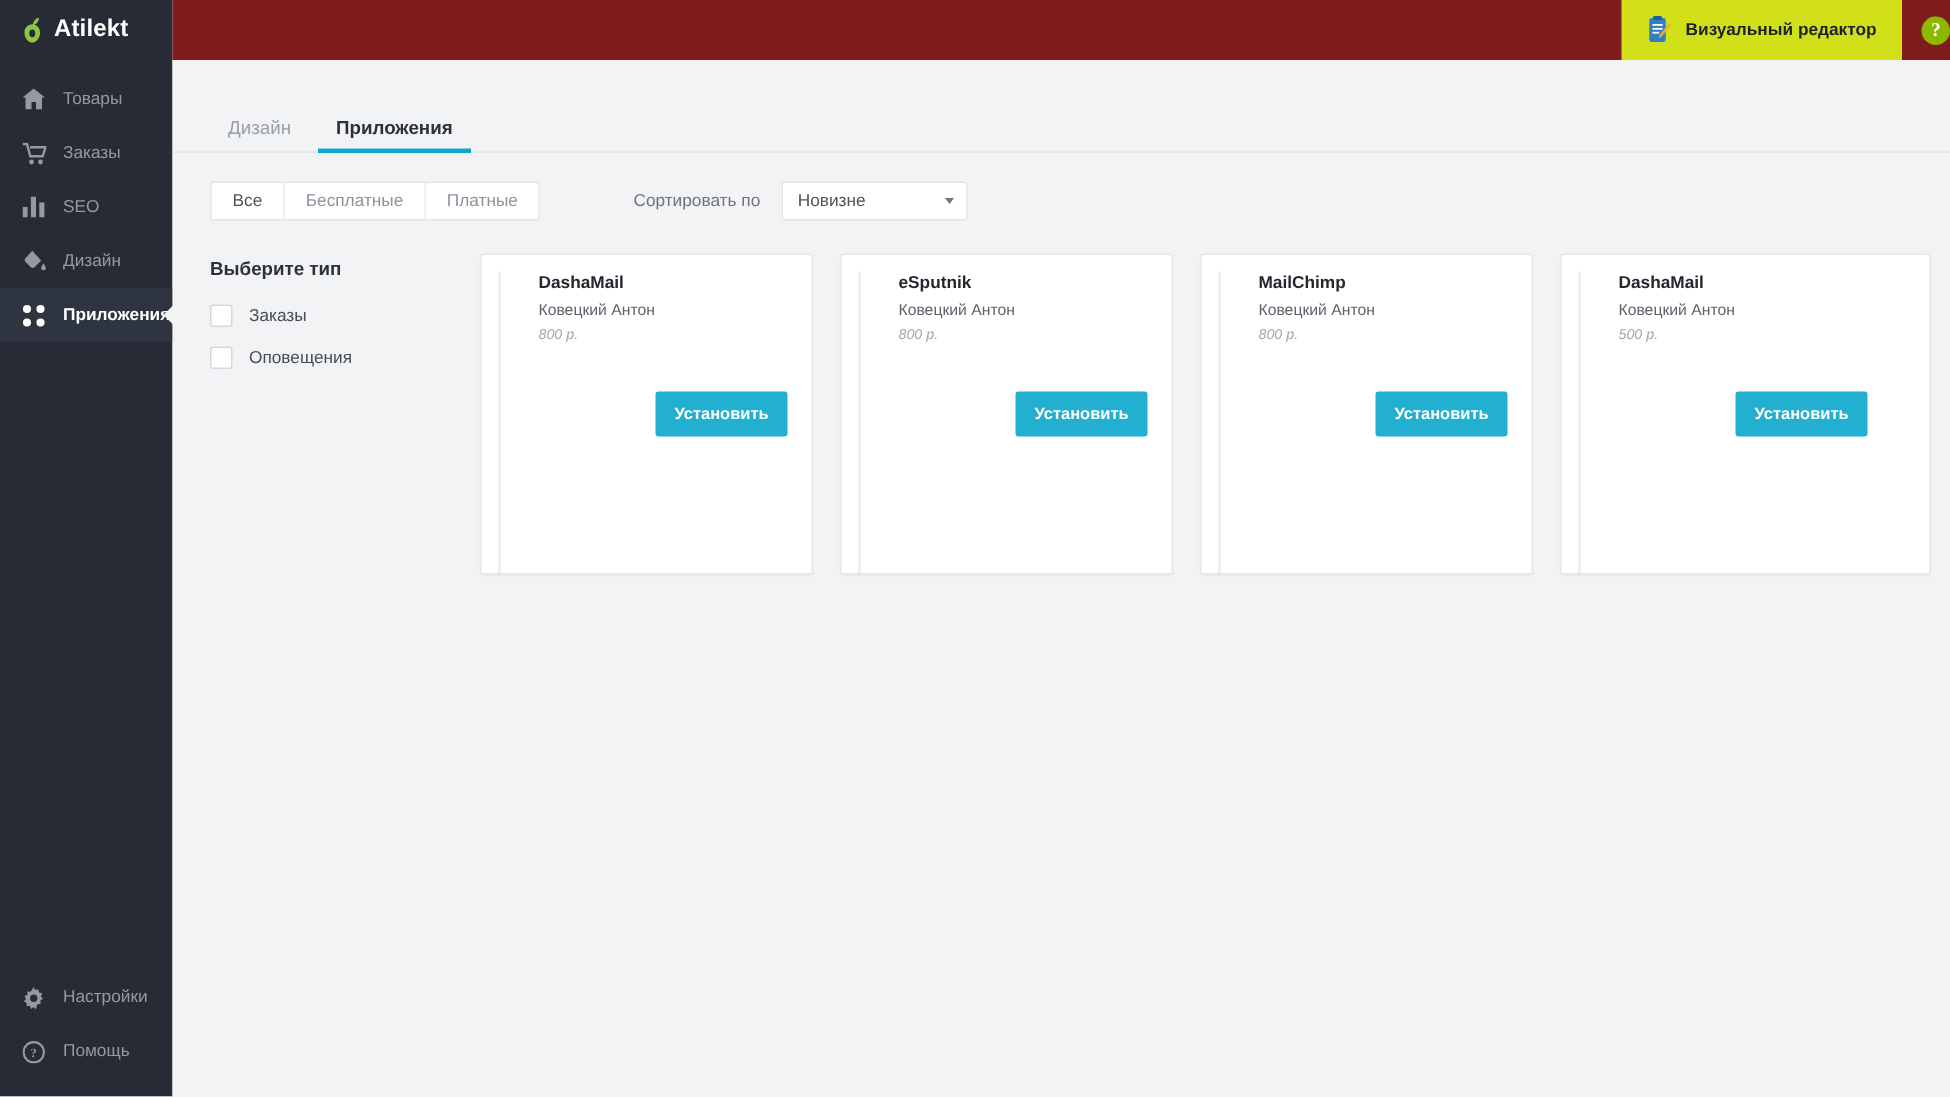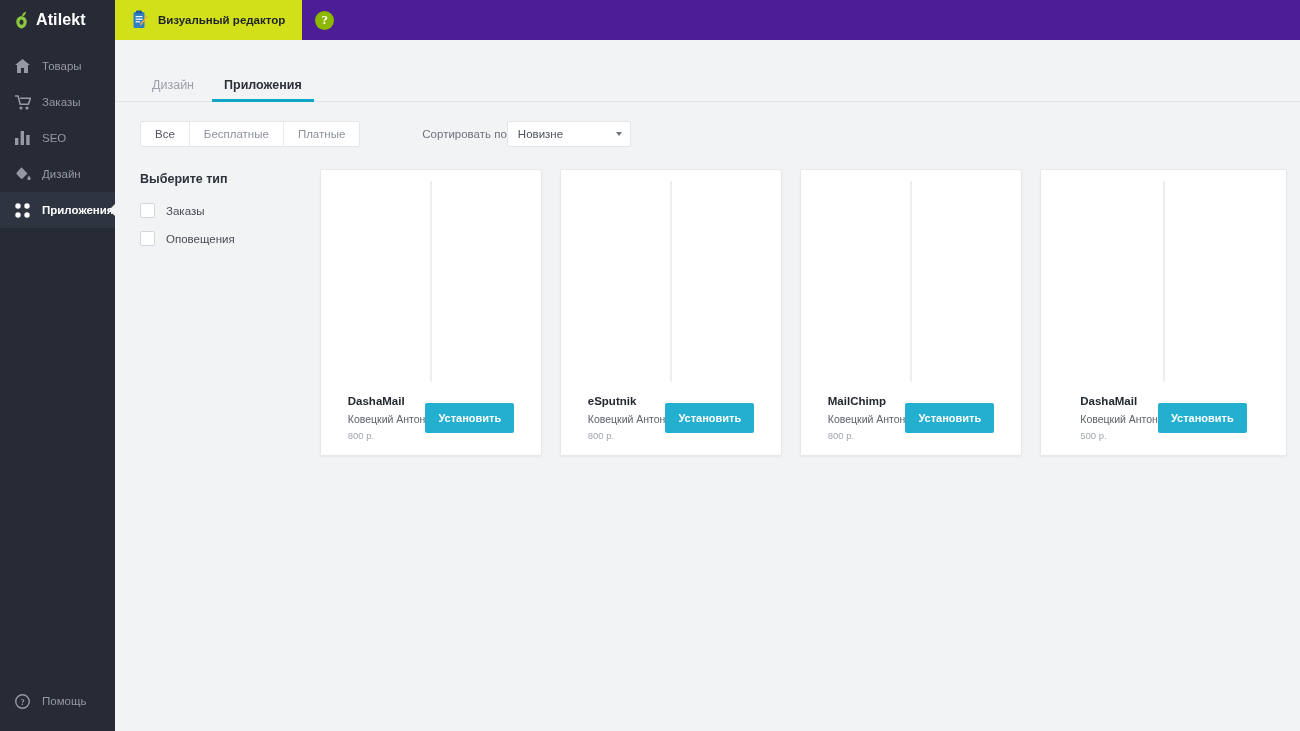--- a/index.html
+++ b/index.html
@@ -46,24 +46,25 @@
     border-top: 7px solid transparent;
     border-bottom: 7px solid transparent;
     border-right: 7px solid #f2f3f5;
   }
   .nav-bottom { margin-top: auto; padding-bottom: 12px; }
 
   
   .main { flex: 1; display: flex; flex-direction: column; min-width: 0; }
 
   .topbar {
-    height: 40px; background: #4c1d95;
+    height: 40px; background: #7f1d1d;
     display: flex; align-items: stretch;
     position: relative;
     flex: 0 0 40px;
+    justify-content: flex-end;
   }
   .ve-btn {
     background: #d2e01a;
     display: flex; align-items: center; gap: 9px;
     padding: 0 17px 0 16px;
     font-size: 11.5px; font-weight: bold; color: #1d2128;
     cursor: pointer;
   }
   .ve-icon { width: 18px; height: 20px; position: relative; }
   .help-wrap { display:flex; align-items:center; padding-left: 13px; }
@@ -112,21 +113,21 @@
   .seg-item {
     padding: 0 14px; display: flex; align-items: center;
     font-size: 11.5px; color: #8d929c; cursor: pointer;
     border-right: 1px solid #e7e9ed;
   }
   .seg-item:last-child { border-right: none; }
   .seg-item.active { color: #4e535c; }
 
   .sort-label { margin-left: 62px; font-size: 11.5px; color: #6e737c; }
   .sort-select {
-    margin-left: 0; width: 124px; height: 26px;
+    margin-left: 14px; width: 124px; height: 26px;
     background: #ffffff; border: 1px solid #e3e5e9; border-radius: 2px;
     display: flex; align-items: center; justify-content: space-between;
     padding: 0 8px 0 10px; font-size: 11.5px; color: #4e535c; cursor: pointer;
   }
   .sort-select .mini-caret { width:0;height:0;border-left:3px solid transparent;border-right:3px solid transparent;border-top:4px solid #70757e; }
 
   .body-row { display: flex; padding: 22px 25px 0 25px; }
 
   .facets { width: 180px; flex: 0 0 180px; padding-top: 3px; }
   .facets-title { font-size: 12.5px; font-weight: bold; color: #2c313a; margin-bottom: 17px; }
@@ -137,23 +138,22 @@
   .cb { width: 15px; height: 15px; background: #ffffff; border: 1px solid #d4d7dd; border-radius: 2px; }
   .facet-label { font-size: 11.5px; color: #474c55; }
 
   
   .cards { display: flex; gap: 18px; flex: 1; }
   .card {
     width: 222px; background: #ffffff;
     border: 1px solid #e6e8eb;
     border-radius: 2px;
     box-shadow: 0 1px 2px rgba(0,0,0,.05);
-    display: flex; flex-direction: column;
+    display: flex; flex-direction: row;
     overflow: hidden;
-    align-items: center;
   }
   .card.wide { width: 247px; }
   .thumb {
     margin: 11px 11px 0 11px;
     height: 201px;
     background: #f4f5f6;
     border: 1px solid #edeef0;
     overflow: hidden; position: relative;
   }
   .thumb-inner { position: absolute; inset: 0; }
@@ -167,21 +167,21 @@
   .mk-tab { background:#e6e8eb; border:1px solid #dcdee2; font-size:3.6px; color:#41464e; font-weight:bold; display:flex;align-items:center;justify-content:center; }
   .mk-tab.sel { background:#ffffff; border-bottom-color:#ffffff; }
   .mk-btn { background:#17a2c6; color:#ffffff; font-size:3.8px; display:flex;align-items:center;justify-content:center; border-radius:1px; }
   .mk-panel { background:#ffffff; border:1px solid #dcdee2; }
   .mk-chk { background:#fbfbe8; border:1px solid #cdd0d6; display:flex;align-items:center;justify-content:center; color:#2e333b; font-size:5px; }
 
   .card-foot { padding: 13px 14px 14px 14px; display: flex; align-items: flex-start; }
   .card-meta { flex: 1; min-width: 0; }
   .card-name { font-size: 11.5px; font-weight: bold; color: #23282f; margin-bottom: 6px; }
   .card-author { font-size: 10.5px; color: #5d626b; margin-bottom: 5px; }
-  .card-price { font-size: 9.5px; color: #a0a5ae; }
+  .card-price { font-size: 9.5px; color: #a0a5ae; font-style: italic; }
   .install-btn {
     background: #23b0d0; color: #ffffff;
     font-size: 11px; font-weight: bold;
     padding: 9px 13px; border-radius: 2px;
     cursor: pointer; white-space: nowrap;
     align-self: center;
   }
 
   
   .af-title { font-size: 6.5px; color: #3d424a; }
@@ -253,20 +253,29 @@
               <circle cx="3" cy="12" r="2.7" fill="#ffffff"></circle>
               <circle cx="12" cy="12" r="2.7" fill="#ffffff"></circle>
             </svg>
         </span>
         <span>Приложения</span>
         <span class="arrow"></span>
       </div>
     </nav>
 
     <div class="nav-bottom">
+      <div class="nav-item">
+        <span class="ico">
+          <svg width="15" height="15" viewBox="0 0 16 16">
+              <path d="M8 0l1 2.2 2.3-.6.5 2.3 2.3.6-1.1 2.1 1.5 1.8-1.9 1.4.4 2.3-2.4.1L9.4 16 8 14.2 6.1 15.6l-.9-2.2-2.3.3.1-2.4L.9 10.2l1.6-1.7L1.4 6.4l2.2-.9-.3-2.3 2.4.1z" fill="#9499a3"></path>
+              <circle cx="8" cy="8" r="2.6" fill="#262b35"></circle>
+            </svg>
+        </span>
+        <span>Настройки</span>
+      </div>
       <div class="nav-item">
         <span class="ico">
           <svg width="15" height="15" viewBox="0 0 16 16">
               <circle cx="8" cy="8" r="7.2" fill="none" stroke="#9499a3" stroke-width="1.5"></circle>
               <text x="8" y="11.6" font-size="9" font-weight="bold" text-anchor="middle" fill="#9499a3" font-family="Liberation Serif, serif">?</text>
             </svg>
         </span>
         <span>Помощь</span>
       </div>
     </div>

